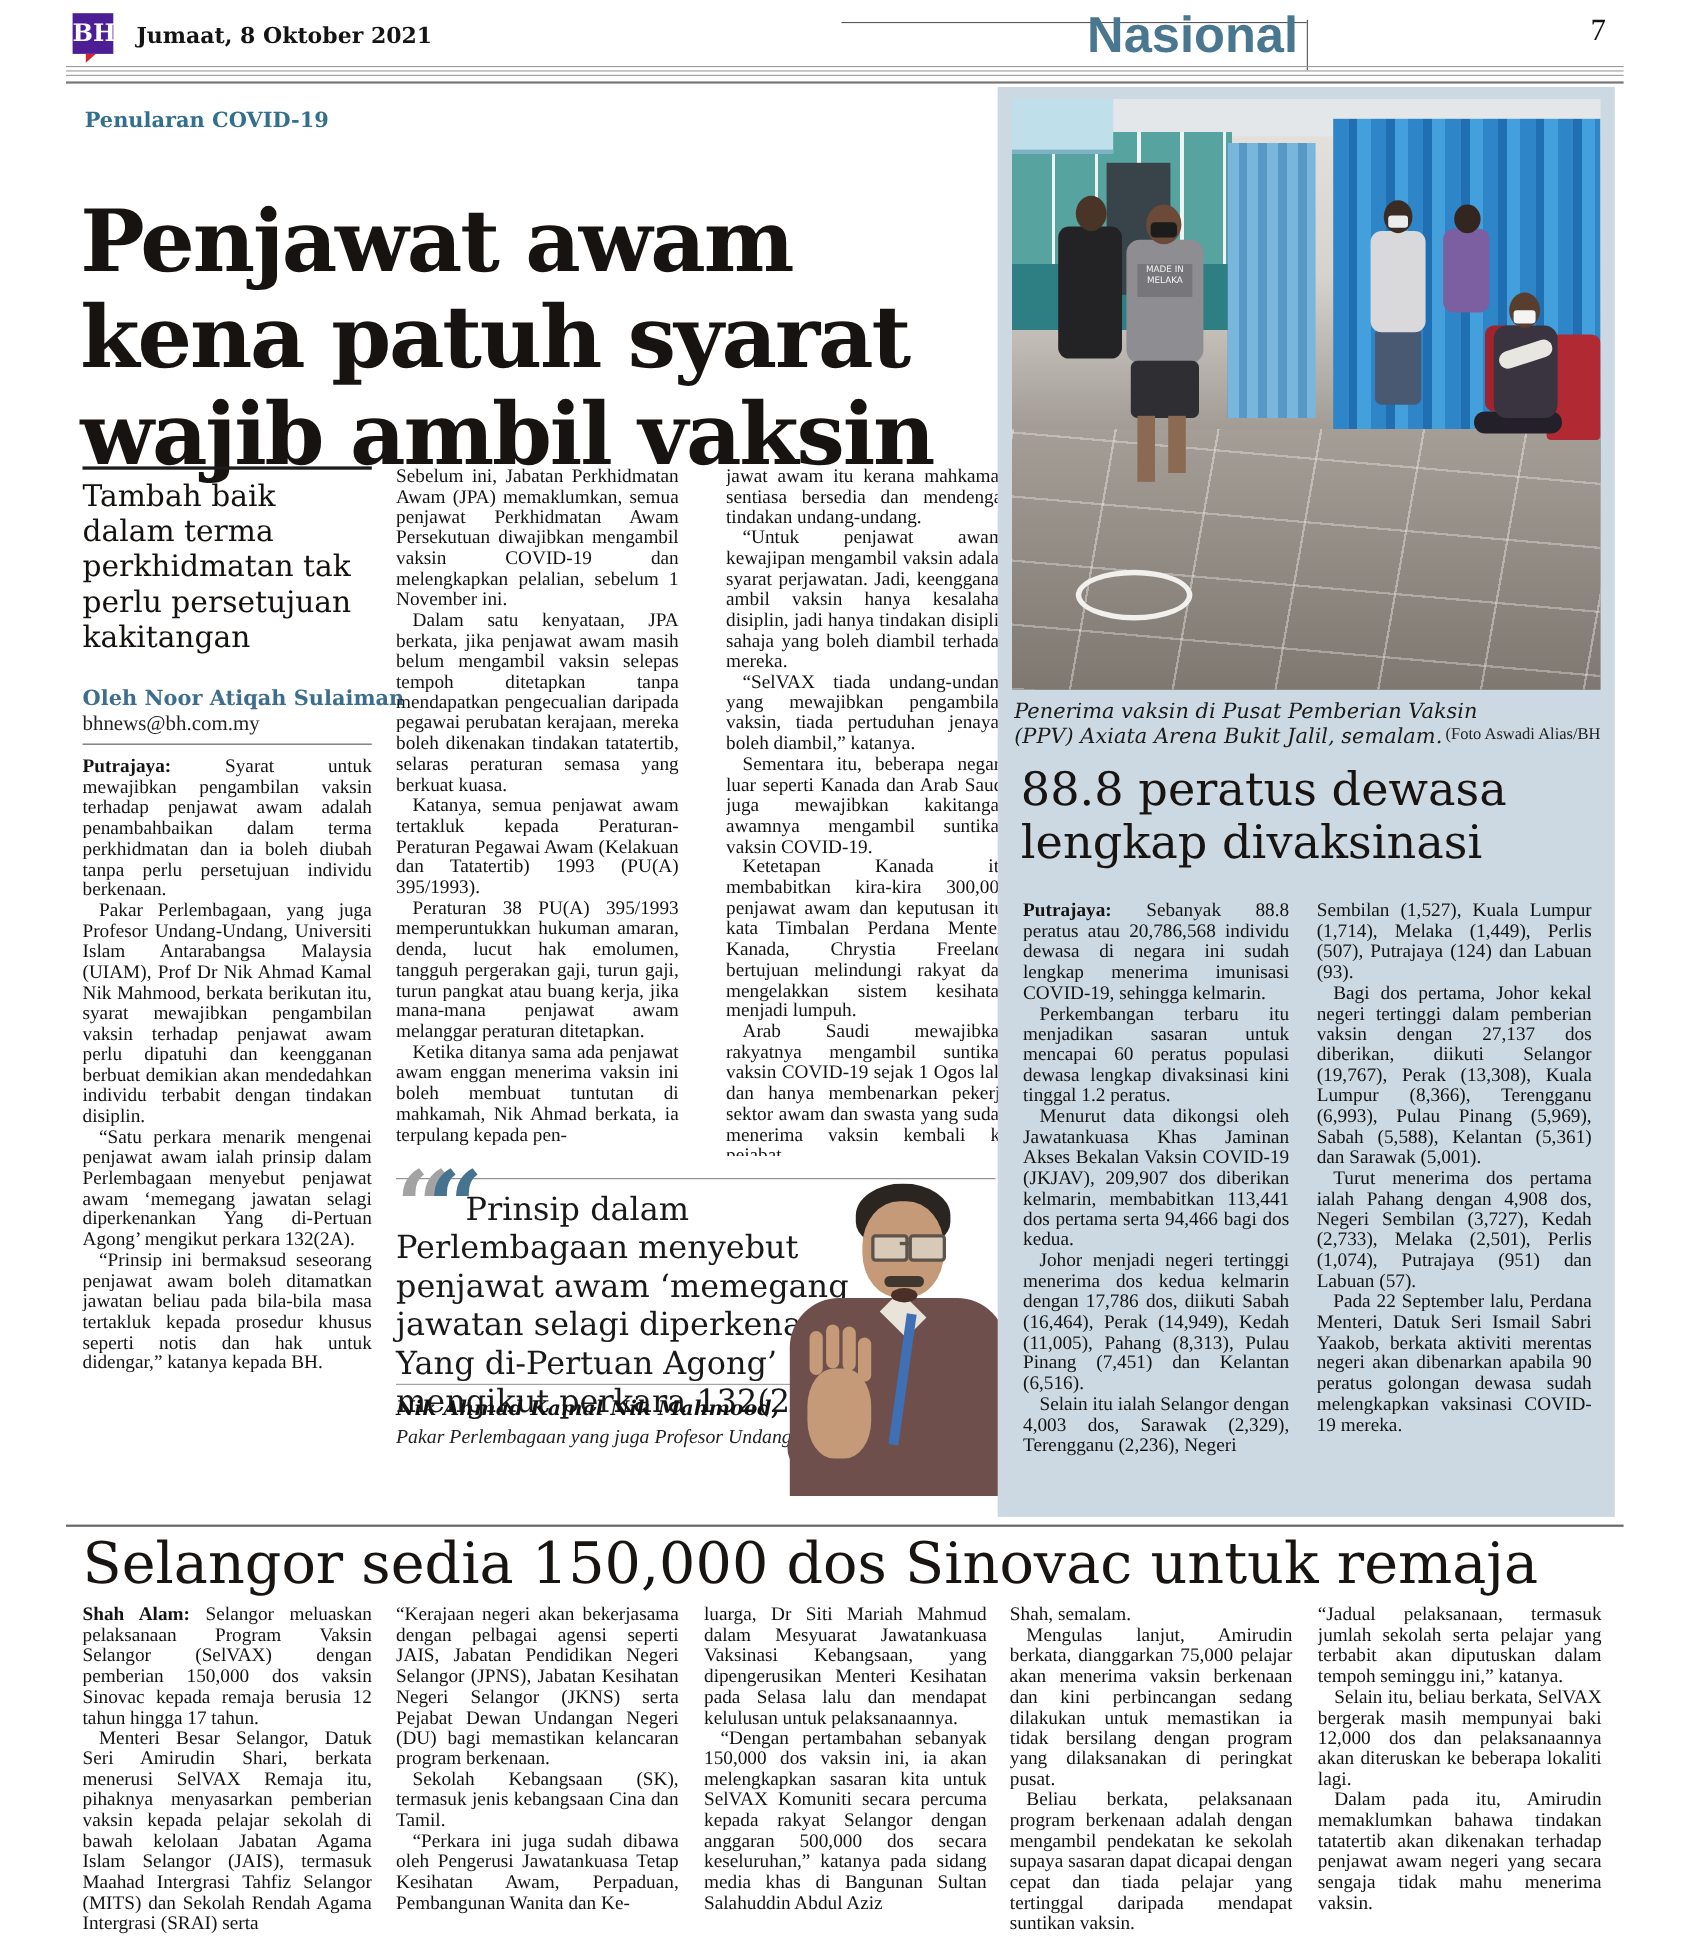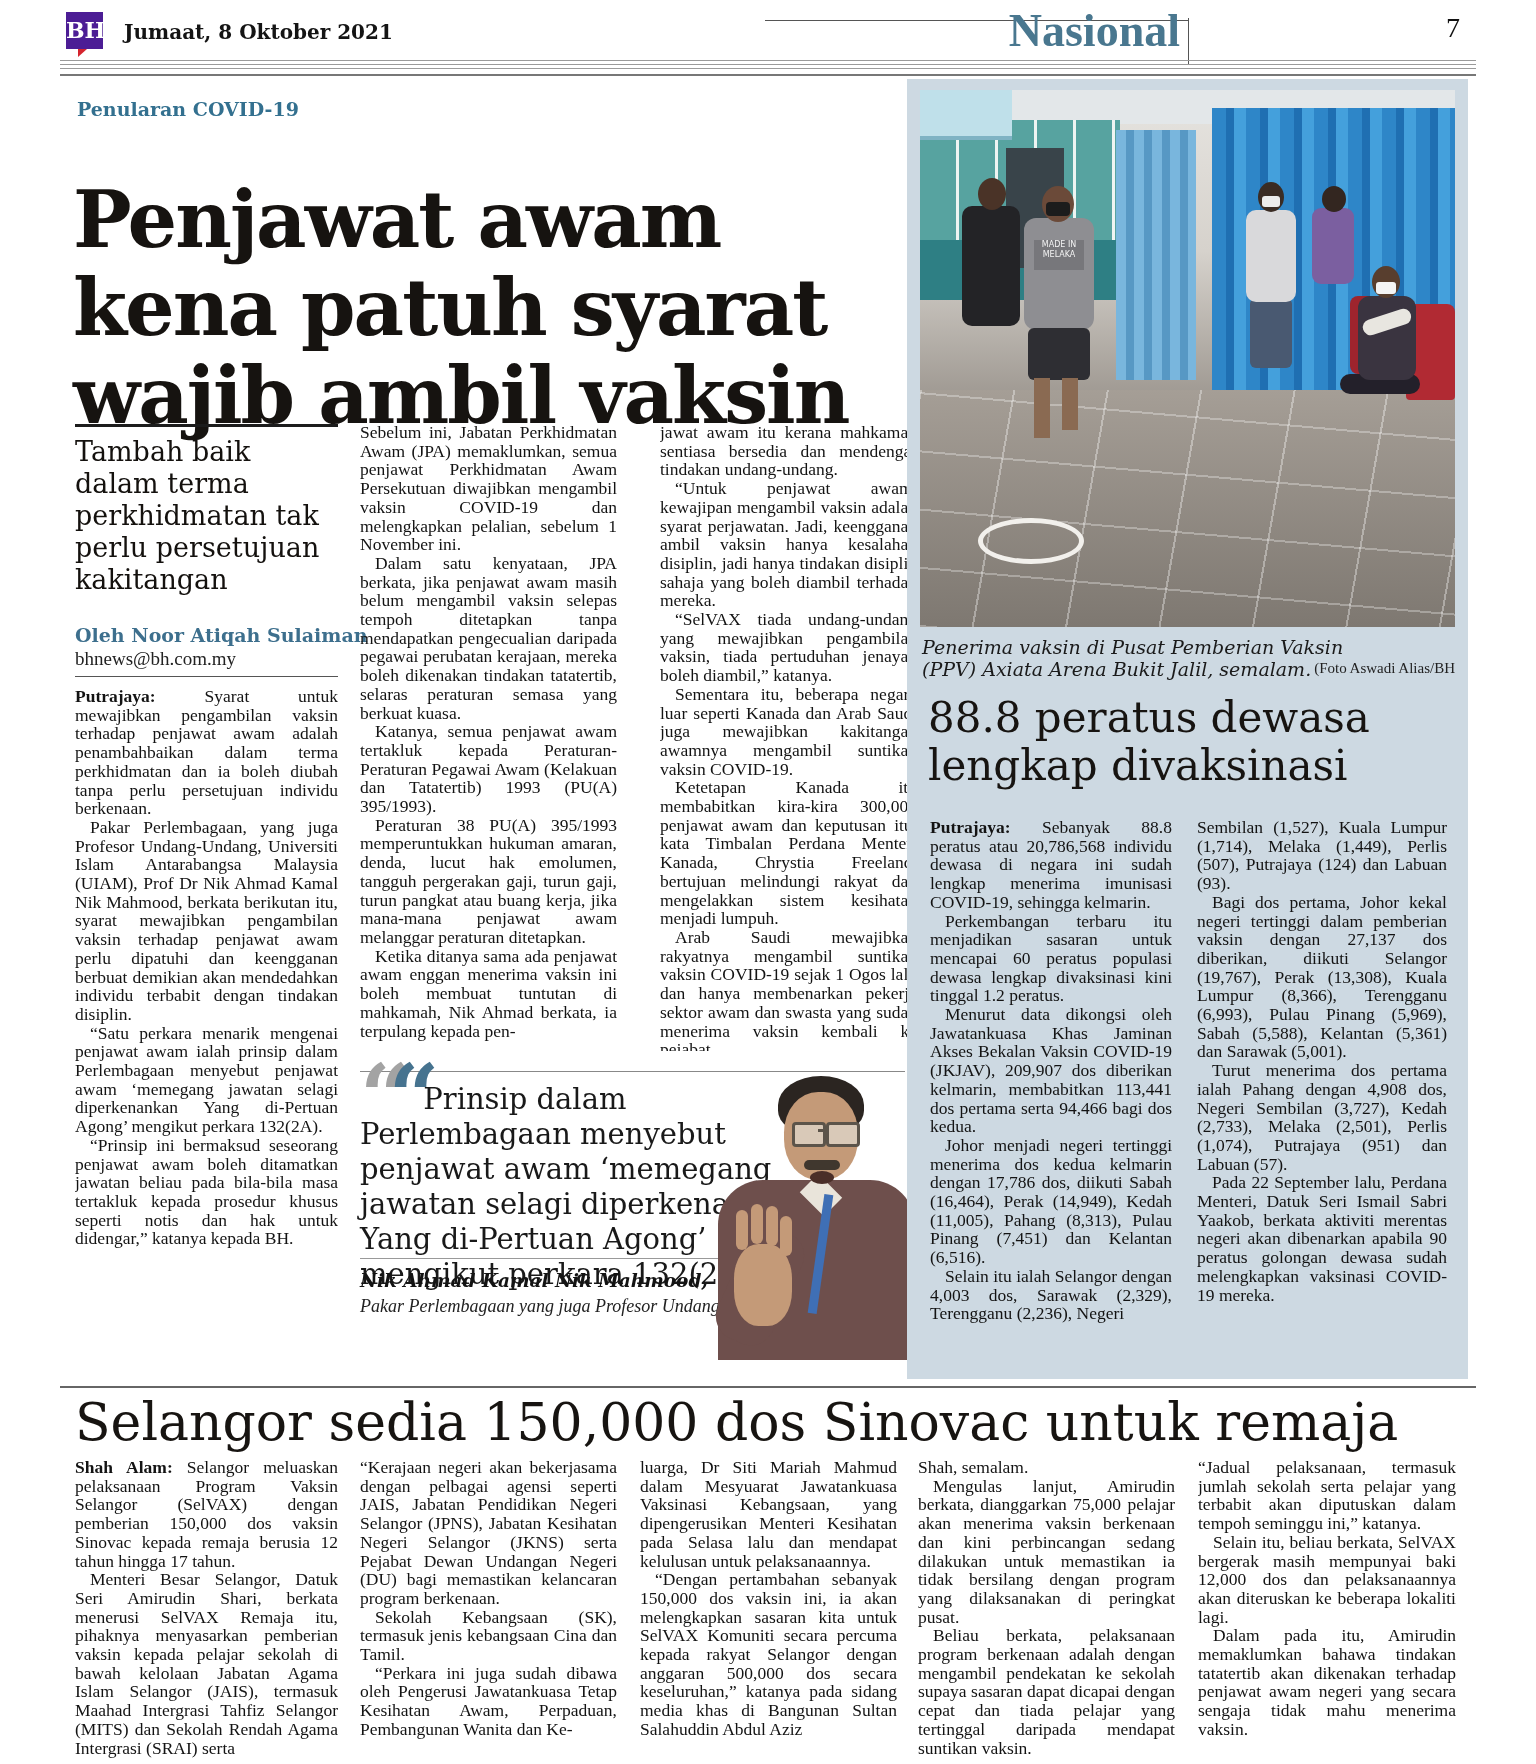--- a/index.html
+++ b/index.html
@@ -4,21 +4,21 @@
 <style>
   html,body{margin:0;padding:0;background:#ffffff;}
   .page{position:relative;width:1536px;height:1764px;background:#fff;overflow:hidden;
         font-family:"Liberation Serif",serif;color:#111;}
   .abs{position:absolute;}
   
   .bh-logo{left:66px;top:12px;width:37px;height:37px;background:#4c1d95;color:#fff;
            font-family:"DejaVu Serif",serif;font-weight:bold;font-size:22px;text-align:center;line-height:37px;}
   .bh-tail{left:78px;top:49px;width:0;height:0;border-left:9px solid #d5242e;border-bottom:8px solid transparent;}
   .masthead-date{left:124px;top:20px;font-family:"DejaVu Serif",serif;font-weight:bold;font-size:20px;color:#141414;}
-  .section-title{left:940px;top:4px;width:240px;text-align:right;font-family:Liberation Serif, serif;
+  .section-title{left:940px;top:4px;width:240px;text-align:right;font-family:Liberation Sans, sans-serif;
                  font-weight:bold;font-size:46px;color:#49778f;}
   .header-rule-right{left:765px;top:20px;width:423px;height:1px;background:#555;}
   .header-vline{left:1188px;top:18px;width:1px;height:46px;background:#555;}
   .page-number{left:1380px;top:12px;width:80px;text-align:right;font-size:28px;color:#111;}
   .sep-a{left:60px;top:60px;width:1416px;height:1px;background:#9a9a9a;}
   .sep-b{left:60px;top:64px;width:1416px;height:1px;background:#9a9a9a;}
   .sep-c{left:60px;top:68px;width:1416px;height:1px;background:#9a9a9a;}
   .sep-d{left:60px;top:74px;width:1416px;height:2px;background:#777;}
   
   .kicker{left:77px;top:98px;font-family:"DejaVu Serif",serif;font-weight:bold;font-size:19px;color:#33708f;}

